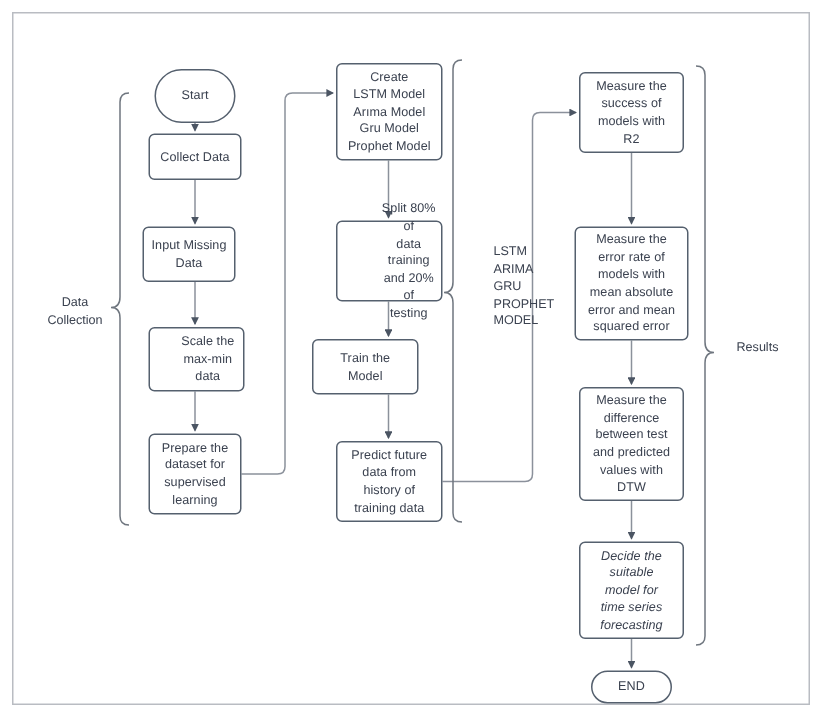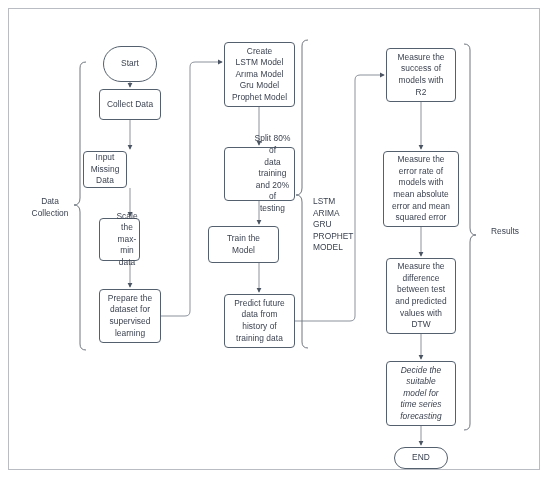--- a/index.html
+++ b/index.html
@@ -106,23 +106,23 @@
     <g stroke="#6f767f" stroke-width="1" fill="none">
       <path d="M 86 62 Q 80 62 80 68 L 80 198 Q 80 205 74 205 Q 80 205 80 212 L 80 344 Q 80 350 86 350"></path>
       <path d="M 308 40 Q 302 40 302 46 L 302 188 Q 302 195 296 195 Q 302 195 302 202 L 302 342 Q 302 348 308 348"></path>
       <path d="M 464 44 Q 470 44 470 50 L 470 228 Q 470 235 476 235 Q 470 235 470 242 L 470 424 Q 470 430 464 430"></path>
     </g>
   </svg>
 
   <div id="nodes">
       <div class="node terminal" style="left: 103px; top: 46px; width: 54px; height: 36px;">Start</div>
       <div class="node" style="left: 99px; top: 89px; width: 62px; height: 31px;">Collect Data</div>
-      <div class="node" style="left: 83px; top: 151px; width: 44px; height: 37px;">Input Missing
+      <div class="node" style="left: 95px; top: 151px; width: 62px; height: 37px;">Input Missing
 Data</div>
-      <div class="node" style="left: 99px; top: 218px; width: 41px; height: 43px; padding-left: 17px;">Scale the
+      <div class="node" style="left: 99px; top: 218px; width: 64px; height: 43px; padding-left: 17px;">Scale the
 max-min
 data</div>
       <div class="node" style="left: 99px; top: 289px; width: 62px; height: 54px;">Prepare the
 dataset for
 supervised
 learning</div>
       <div class="node" style="left: 224px; top: 42px; width: 71px; height: 65px;">Create
 LSTM Model
 Arıma Model
 Gru Model
@@ -156,20 +156,20 @@
       <div class="node" style="left: 386px; top: 361px; width: 70px; height: 65px; font-style: italic;">Decide the
 suitable
 model for
 time series
 forecasting</div>
       <div class="node terminal" style="left: 394px; top: 447px; width: 54px; height: 22px;">END</div>
     </div>
   <div id="group-labels">
       <div class="grouplabel" style="left: 22px; top: 196px; width: 56px;">Data
 Collection</div>
-      <div class="grouplabel left-align" style="left: 313px; top: 162px; width: 56px; margin-top: 34px;">LSTM
+      <div class="grouplabel left-align" style="left: 329px; top: 162px; width: 56px;">LSTM
 ARIMA
 GRU
 PROPHET
 MODEL</div>
       <div class="grouplabel" style="left: 480px; top: 226px; width: 50px;">Results</div>
     </div>
 </div>
 
 </body></html>

